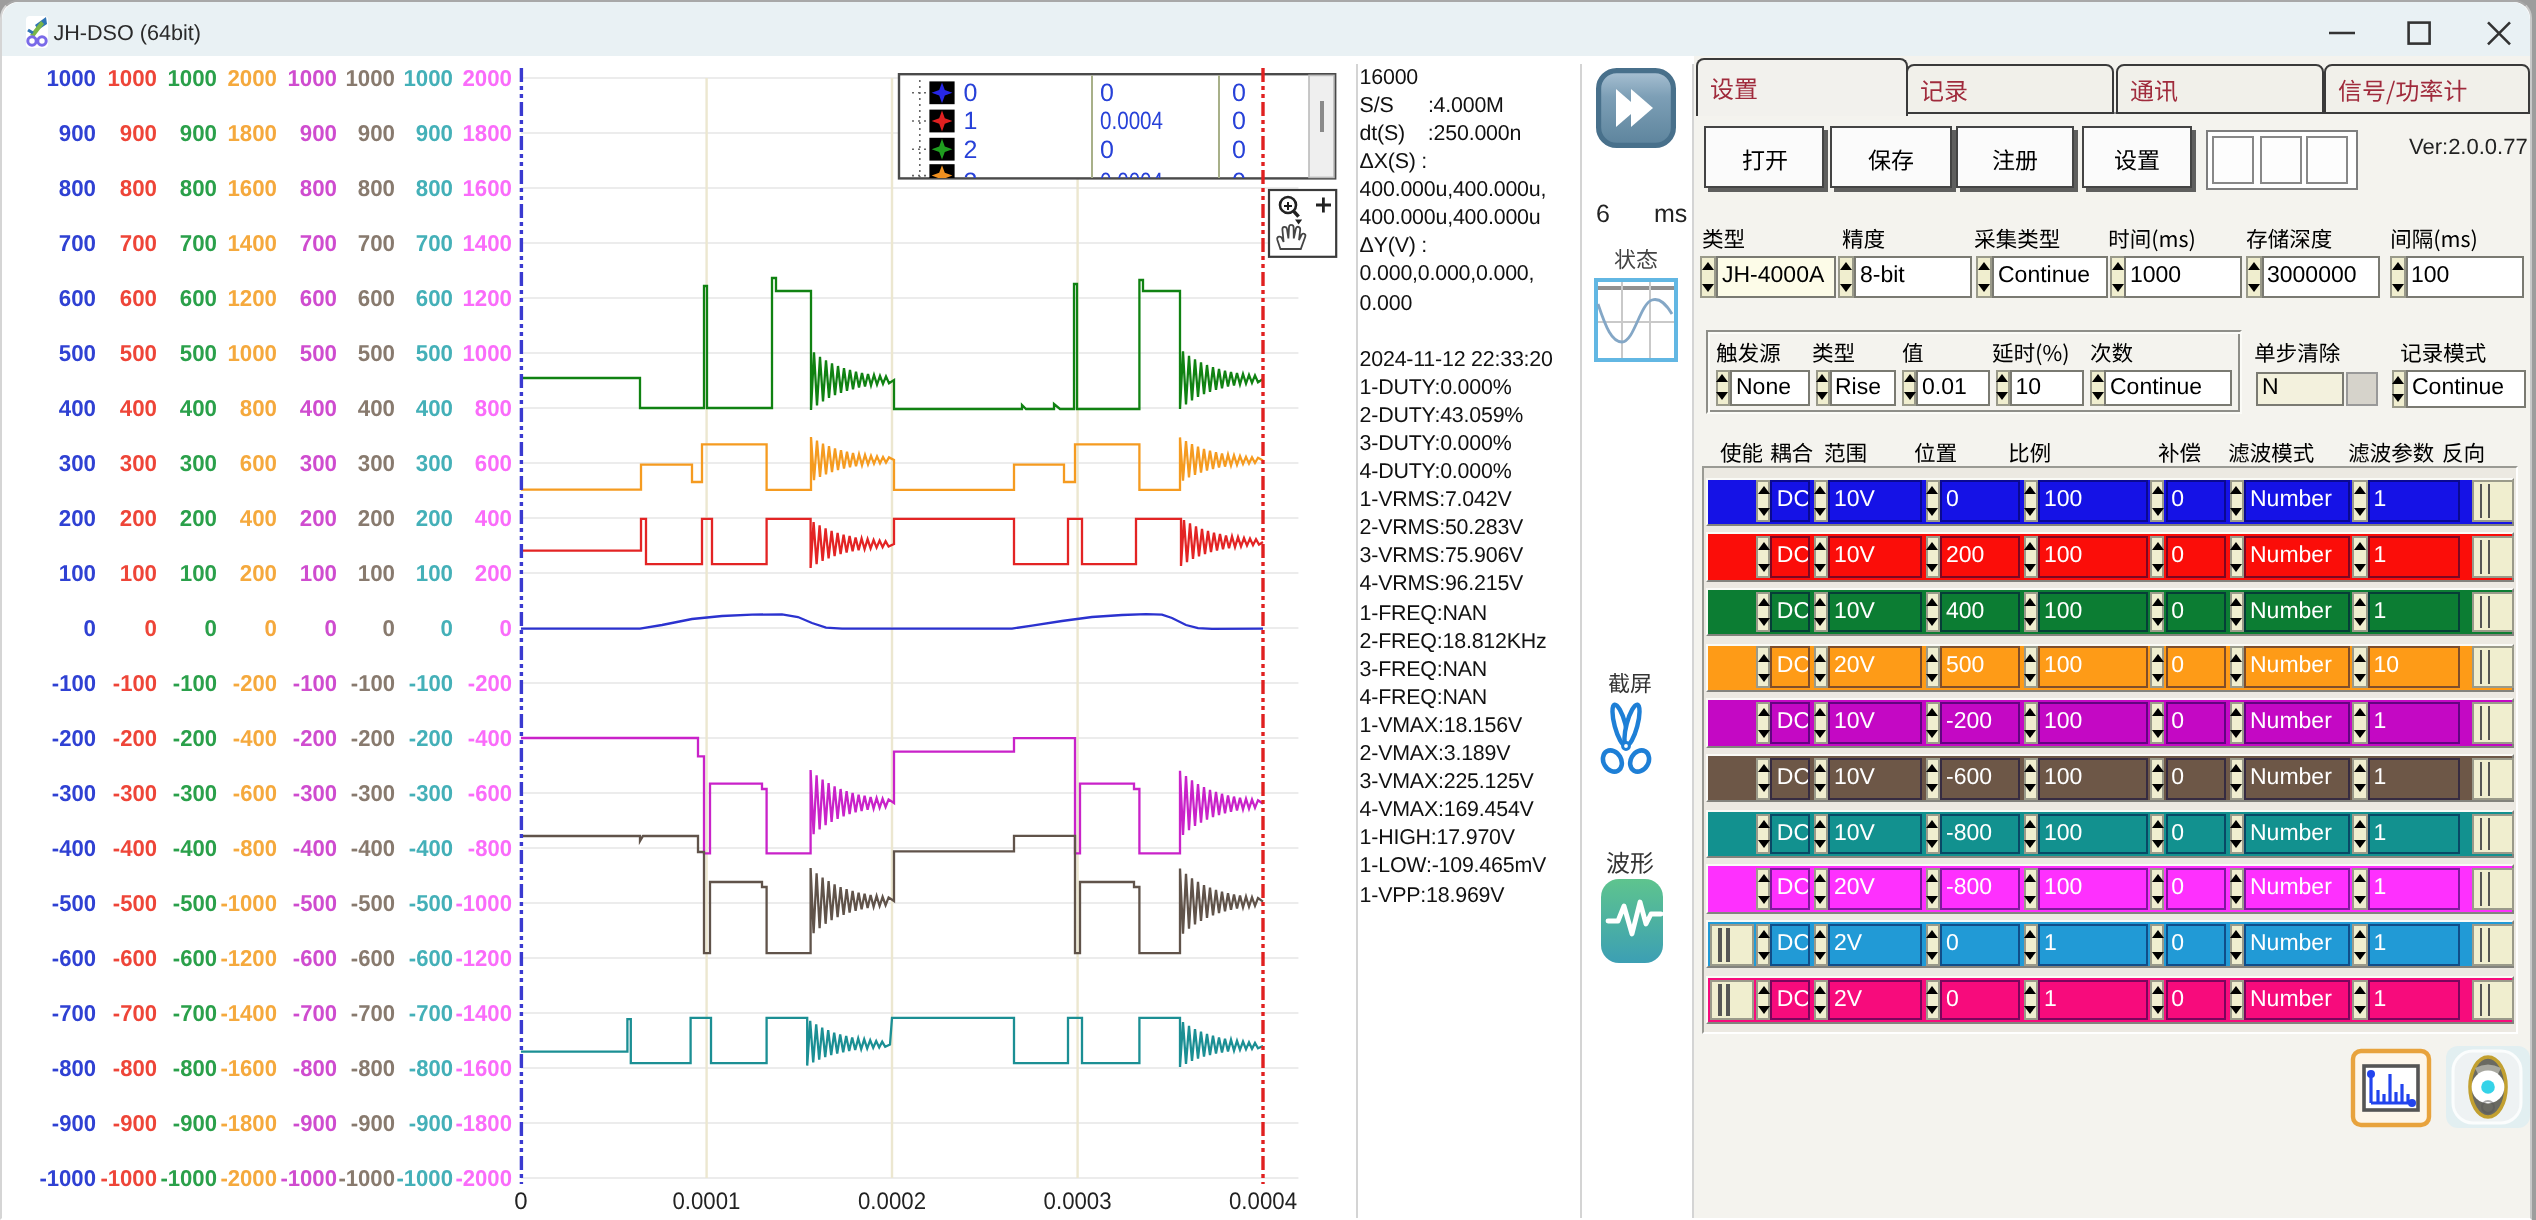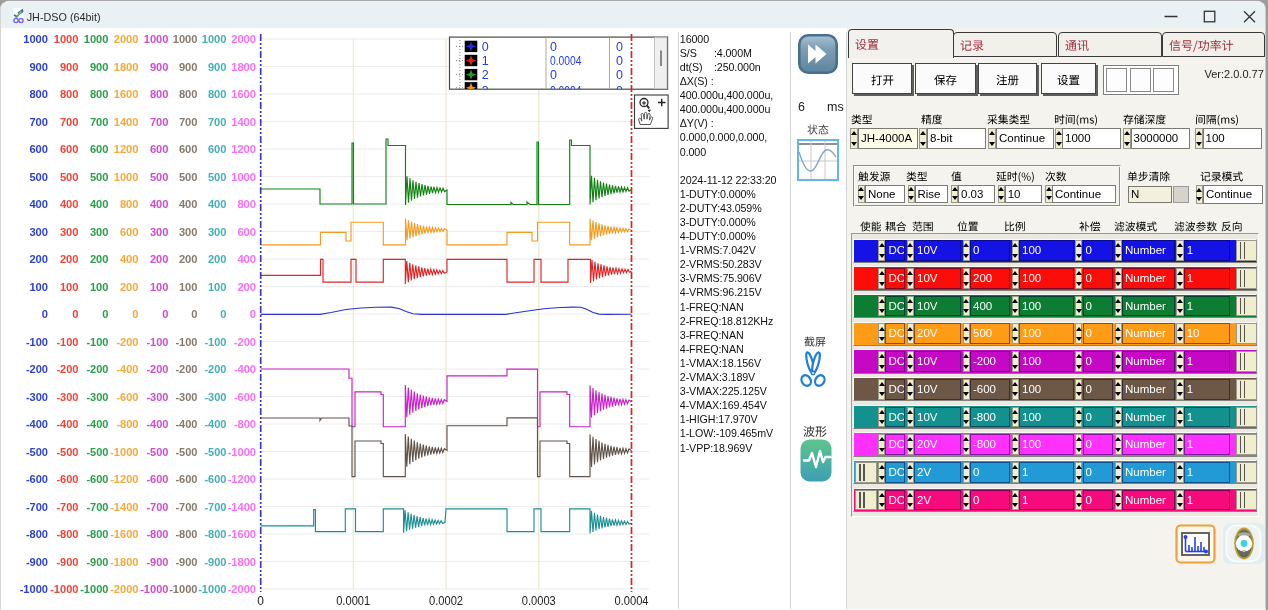--- a/index.html
+++ b/index.html
@@ -558,21 +558,21 @@
     <div style="position:absolute;left:864px;top:183.5px;width:39.5px;height:18px;background:#fff;border:1px solid #7a7a72;box-sizing:border-box;font-size:11.5px;color:#000;line-height:16px;padding-left:2px;white-space:nowrap;overflow:hidden">None</div>
     <div style="position:absolute;left:906.5px;top:183.5px;width:7.5px;height:18px;background:#f0eecf;border:1px solid #9a9a8a;box-sizing:border-box">
       <div style="position:absolute;left:50%;top:22%;transform:translate(-50%,-50%);width:0;height:0;border-left:3px solid transparent;border-right:3px solid transparent;border-bottom:4px solid #000"></div>
       <div style="position:absolute;left:50%;top:78%;transform:translate(-50%,-50%);width:0;height:0;border-left:3px solid transparent;border-right:3px solid transparent;border-top:4px solid #000"></div>
     </div>
     <div style="position:absolute;left:913.5px;top:183.5px;width:33.5px;height:18px;background:#fff;border:1px solid #7a7a72;box-sizing:border-box;font-size:11.5px;color:#000;line-height:16px;padding-left:2px;white-space:nowrap;overflow:hidden">Rise</div>
     <div style="position:absolute;left:949.8px;top:183.5px;width:7.5px;height:18px;background:#f0eecf;border:1px solid #9a9a8a;box-sizing:border-box">
       <div style="position:absolute;left:50%;top:22%;transform:translate(-50%,-50%);width:0;height:0;border-left:3px solid transparent;border-right:3px solid transparent;border-bottom:4px solid #000"></div>
       <div style="position:absolute;left:50%;top:78%;transform:translate(-50%,-50%);width:0;height:0;border-left:3px solid transparent;border-right:3px solid transparent;border-top:4px solid #000"></div>
     </div>
-    <div style="position:absolute;left:957px;top:183.5px;width:37px;height:18px;background:#fff;border:1px solid #7a7a72;box-sizing:border-box;font-size:11.5px;color:#000;line-height:16px;padding-left:2px;white-space:nowrap;overflow:hidden">0.03</div>
+    <div style="position:absolute;left:957px;top:183.5px;width:37px;height:18px;background:#fff;border:1px solid #7a7a72;box-sizing:border-box;font-size:11.5px;color:#000;line-height:16px;padding-left:2px;white-space:nowrap;overflow:hidden">0.01</div>
     <div style="position:absolute;left:996.7px;top:183.5px;width:7.5px;height:18px;background:#f0eecf;border:1px solid #9a9a8a;box-sizing:border-box">
       <div style="position:absolute;left:50%;top:22%;transform:translate(-50%,-50%);width:0;height:0;border-left:3px solid transparent;border-right:3px solid transparent;border-bottom:4px solid #000"></div>
       <div style="position:absolute;left:50%;top:78%;transform:translate(-50%,-50%);width:0;height:0;border-left:3px solid transparent;border-right:3px solid transparent;border-top:4px solid #000"></div>
     </div>
     <div style="position:absolute;left:1003.7px;top:183.5px;width:37.7px;height:18px;background:#fff;border:1px solid #7a7a72;box-sizing:border-box;font-size:11.5px;color:#000;line-height:16px;padding-left:2px;white-space:nowrap;overflow:hidden">10</div>
     <div style="position:absolute;left:1044px;top:183.5px;width:7.5px;height:18px;background:#f0eecf;border:1px solid #9a9a8a;box-sizing:border-box">
       <div style="position:absolute;left:50%;top:22%;transform:translate(-50%,-50%);width:0;height:0;border-left:3px solid transparent;border-right:3px solid transparent;border-bottom:4px solid #000"></div>
       <div style="position:absolute;left:50%;top:78%;transform:translate(-50%,-50%);width:0;height:0;border-left:3px solid transparent;border-right:3px solid transparent;border-top:4px solid #000"></div>
     </div>
     <div style="position:absolute;left:1051px;top:183.5px;width:64px;height:18px;background:#fff;border:1px solid #7a7a72;box-sizing:border-box;font-size:11.5px;color:#000;line-height:16px;padding-left:2px;white-space:nowrap;overflow:hidden">Continue</div>

